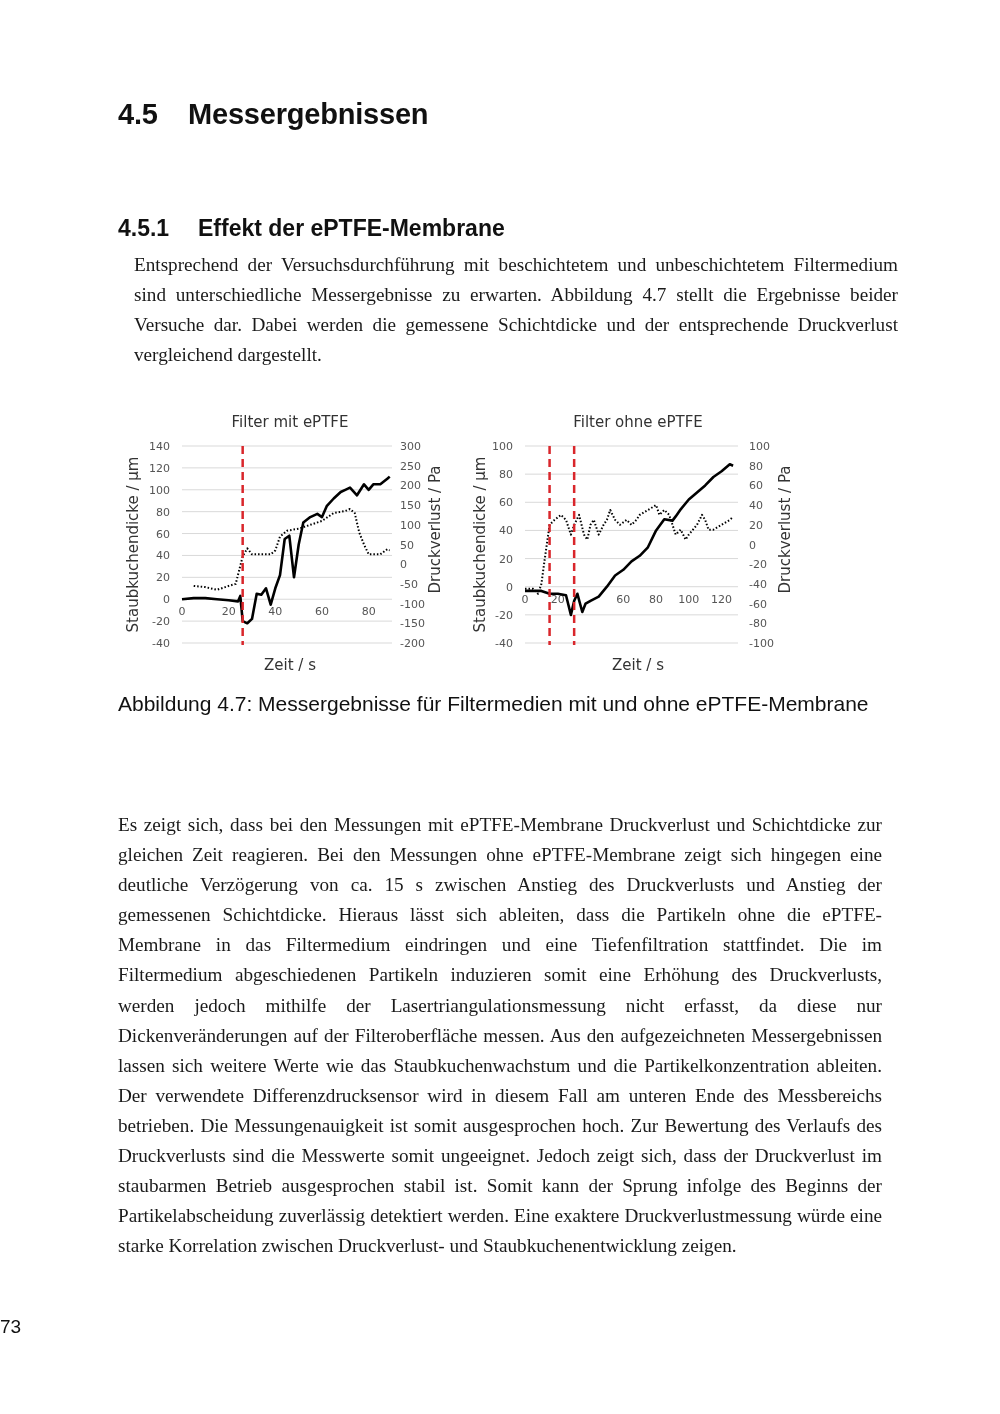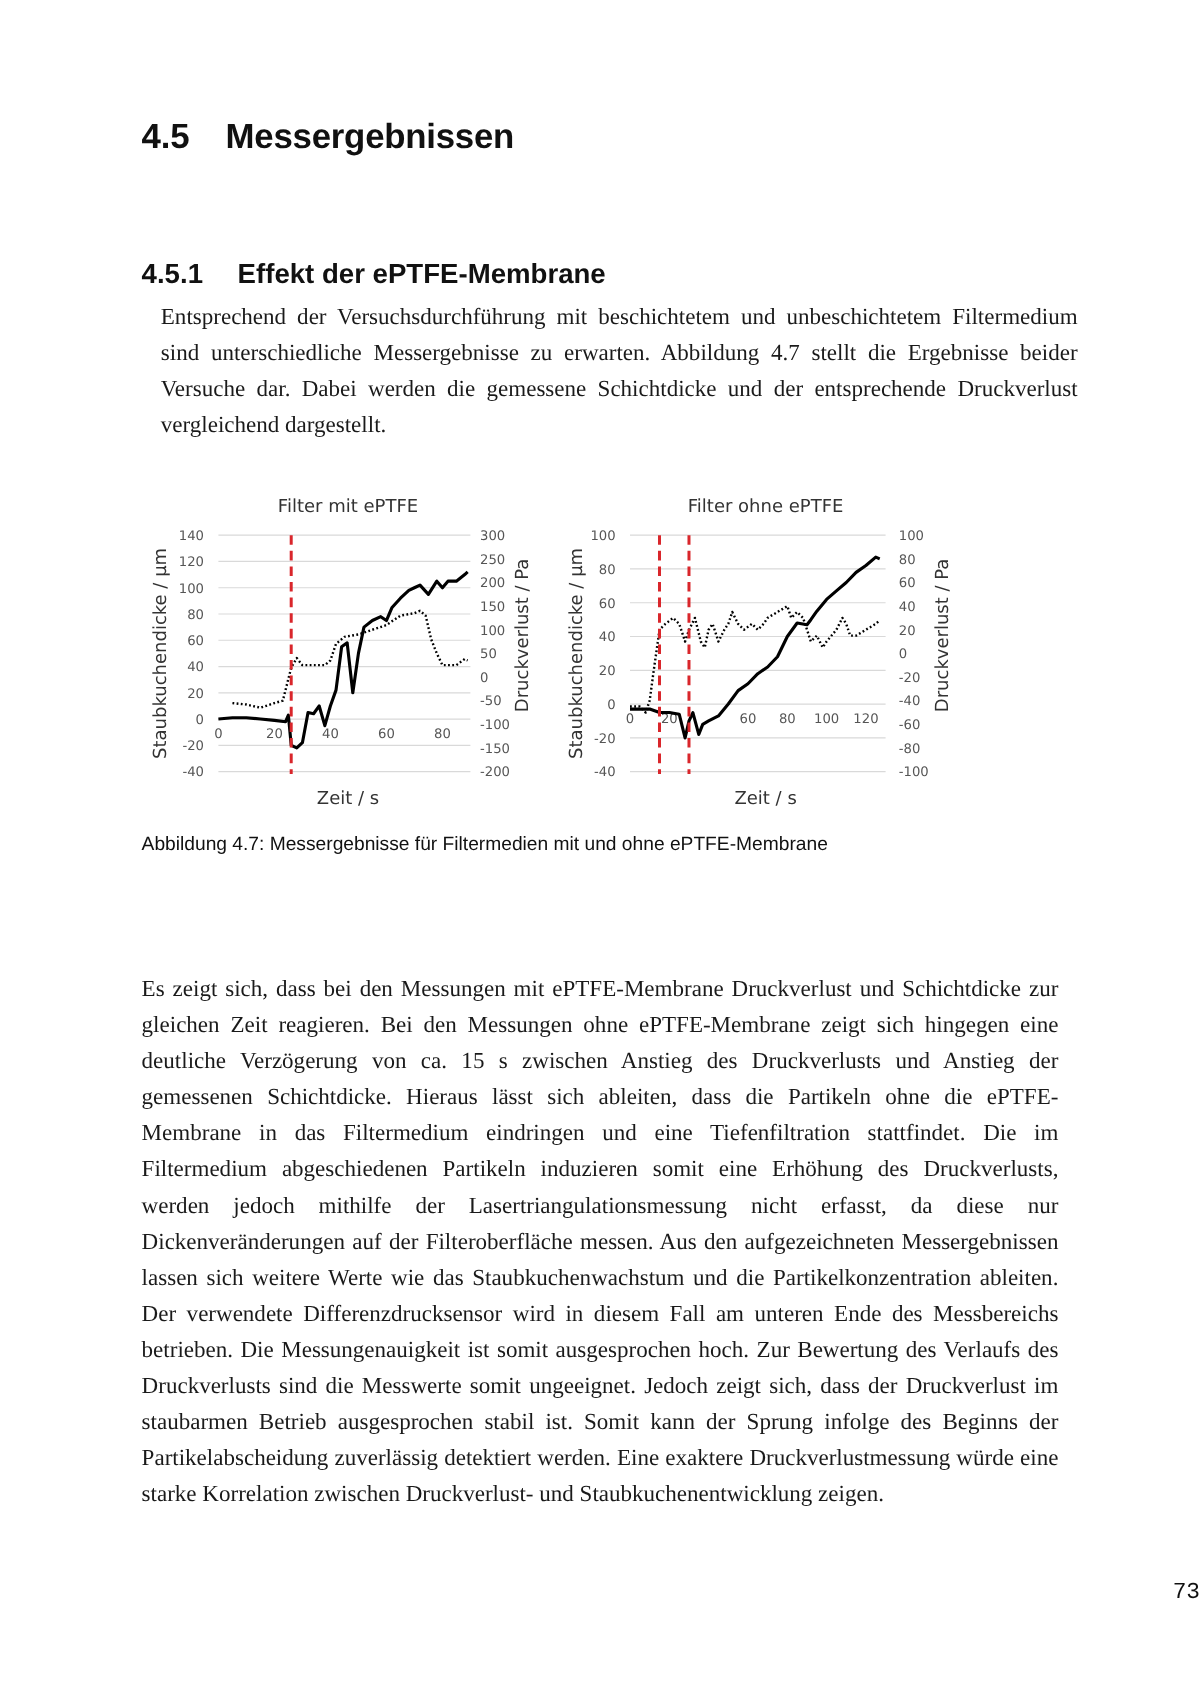--- a/index.html
+++ b/index.html
@@ -6,22 +6,22 @@
   body { width: 1000px; height: 1414px; position: relative; overflow: hidden; color: #111; }
   .page { position: absolute; left: 0; top: 0; width: 1000px; height: 1414px; }
   .h1 { position: absolute; left: 118px; top: 98px; font-family: "Liberation Sans", sans-serif; font-weight: bold; font-size: 29px; letter-spacing: -0.2px; }
   .h1 .num { display: inline-block; width: 70px; }
   .h2 { position: absolute; left: 118px; top: 175px; font-family: "Liberation Sans", sans-serif; font-weight: bold; font-size: 23px; margin-top: 40px; }
   .h2 .num { display: inline-block; width: 80px; }
   .para { position: absolute; left: 118px; width: 764px; font-family: "Liberation Serif", serif; font-size: 19.2px; line-height: 30.1px; text-align: justify; color: #1a1a1a; }
   .para1 { top: 234px; }
   .para2 { top: 810px; }
   .figure { position: absolute; left: 118px; top: 400px; width: 700px; height: 285px; }
-  .caption { position: absolute; left: 118px; top: 692px; width: 760px; font-family: "Liberation Sans", sans-serif; font-size: 16px; line-height: 23px; color: #111; }
-  .page-number { position: absolute; left: 0; width: 1000px; top: 1316px; text-align: right; font-family: Liberation Mono, monospace; font-size: 19px; }
+  .caption { position: absolute; left: 118px; top: 692px; width: 760px; font-family: "Liberation Sans", sans-serif; font-size: 21px; line-height: 23px; color: #111; }
+  .page-number { position: absolute; left: 0; width: 1000px; top: 1316px; text-align: left; font-family: Liberation Sans, sans-serif; font-size: 19px; }
   svg text { font-family: "DejaVu Sans", sans-serif; fill: #444; }
   .chart-title { font-size: 15px; fill: #333; }
   .tick { font-size: 11px; fill: #555; }
   .axis-label { font-size: 15px; fill: #333; }
 </style>
 </head>
 <body>
 
 <div class="page">
 

